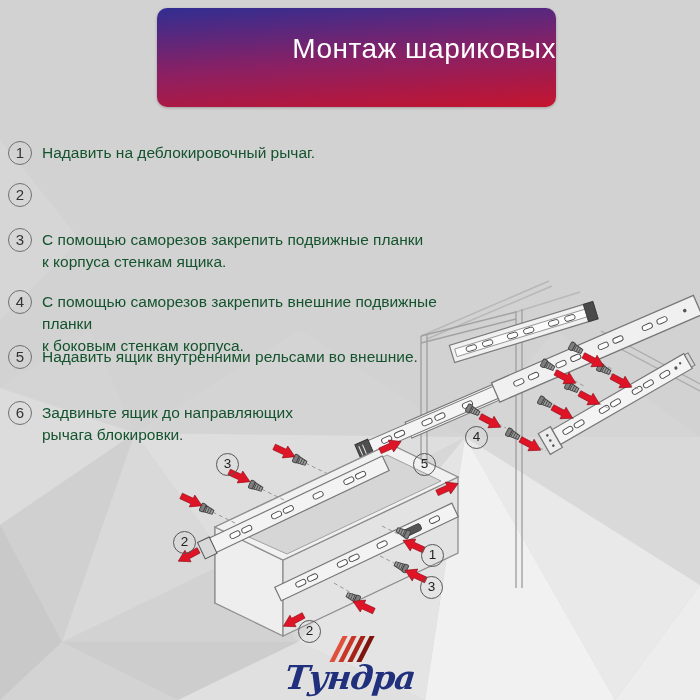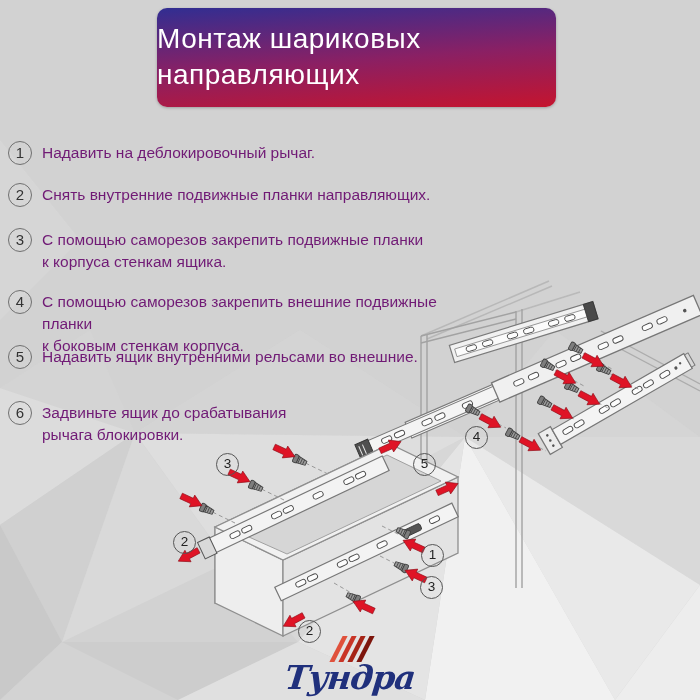--- a/index.html
+++ b/index.html
@@ -5,28 +5,28 @@
   html,body{margin:0;padding:0;}
   body{width:700px;height:700px;overflow:hidden;background:#d2d2d2;
        font-family:"Liberation Sans",sans-serif;}
   .stage{position:relative;width:700px;height:700px;}
   svg.layer{position:absolute;left:0;top:0;}
 
   
   .banner{position:absolute;left:157px;top:8px;width:399px;height:99px;border-radius:10px;
     background:linear-gradient(176deg,var(--banner-top) 0%,var(--banner-mid) 52%,var(--banner-bottom) 100%);
     box-shadow:0 1px 3px rgba(0,0,0,.25);
-    color:#fff;text-align:left;padding-top:13px;box-sizing:border-box;}
+    color:#fff;text-align:right;padding-top:23px;box-sizing:border-box;}
   .banner div{font-size:28px;line-height:36px;font-weight:400;letter-spacing:.5px;}
 
   
   .step{position:absolute;left:8px;display:flex;gap:10px;align-items:flex-start;}
   .snum{flex:0 0 auto;width:24px;height:24px;border:1.4px solid #707070;border-radius:50%;
     box-sizing:border-box;text-align:center;line-height:21px;font-size:15px;color:#333;}
-  .stext{font-size:15.5px;line-height:22px;color:#701a75;white-space:pre-line;padding-top:1px;
+  .stext{font-size:15.5px;line-height:22px;color:#14532d;white-space:pre-line;padding-top:1px;
     max-width:430px;}
 
   
   .callout{position:absolute;width:23px;height:23px;border:1.3px solid #565656;border-radius:50%;
     box-sizing:border-box;text-align:center;line-height:20px;font-size:13.5px;color:#222;}
 
   
   .logo{position:absolute;left:250px;top:628px;width:200px;height:70px;}
   .stripes{position:absolute;left:86px;top:8px;display:flex;gap:4px;}
   .stripes span{display:block;width:5px;height:26px;transform:skewX(-27deg);}
@@ -217,48 +217,46 @@
       <use href="#arrowp" transform="translate(363,606) rotate(205)"></use>
       <use href="#arrowp" transform="translate(415,575) rotate(205)"></use>
       <use href="#arrowp" transform="translate(413,545) rotate(205)"></use>
       <use href="#arrowp" transform="translate(391,446) rotate(-24)"></use>
       <use href="#arrowp" transform="translate(448,488) rotate(-24)"></use>
     </g>
   </svg>
 
   <div class="banner">
     <div>Монтаж шариковых</div>
-    <div>направляющих</div>
   </div>
 
   <div class="step" style="top:141px">
     <span class="snum">1</span>
     <span class="stext">Надавить на деблокировочный рычаг.</span>
   </div>
   <div class="step" style="top:183px">
     <span class="snum">2</span>
-    <span class="stext">Снять внутренние подвижные планки направляющих.</span>
   </div>
   <div class="step" style="top:228px">
     <span class="snum">3</span>
     <span class="stext">С помощью саморезов закрепить подвижные планки
 к корпуса стенкам ящика.</span>
   </div>
   <div class="step" style="top:290px">
     <span class="snum">4</span>
     <span class="stext">С помощью саморезов закрепить внешние подвижные планки
 к боковым стенкам корпуса.</span>
   </div>
   <div class="step" style="top:345px">
     <span class="snum">5</span>
     <span class="stext">Надавить ящик внутренними рельсами во внешние.</span>
   </div>
   <div class="step" style="top:401px">
     <span class="snum">6</span>
-    <span class="stext">Задвиньте ящик до срабатывания
+    <span class="stext">Задвиньте ящик до направляющих
 рычага блокировки.</span>
   </div>
 
   <div class="callout" style="left:216px;top:453px">3</div>
   <div class="callout" style="left:173px;top:531px">2</div>
   <div class="callout" style="left:298px;top:620px">2</div>
   <div class="callout" style="left:421px;top:544px">1</div>
   <div class="callout" style="left:420px;top:576px">3</div>
   <div class="callout" style="left:465px;top:426px">4</div>
   <div class="callout" style="left:413px;top:453px">5</div>

